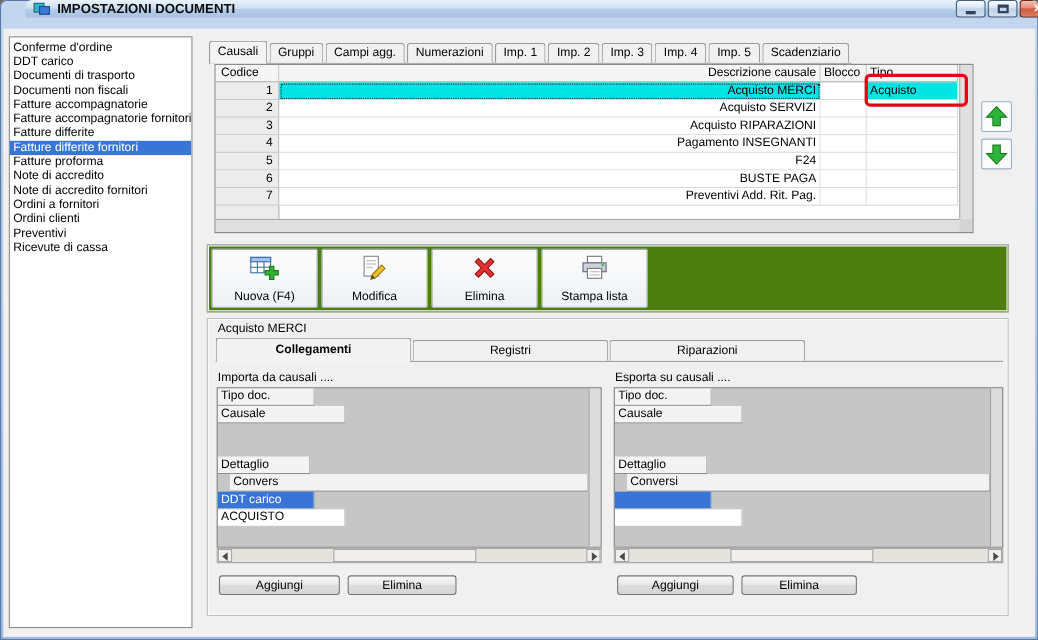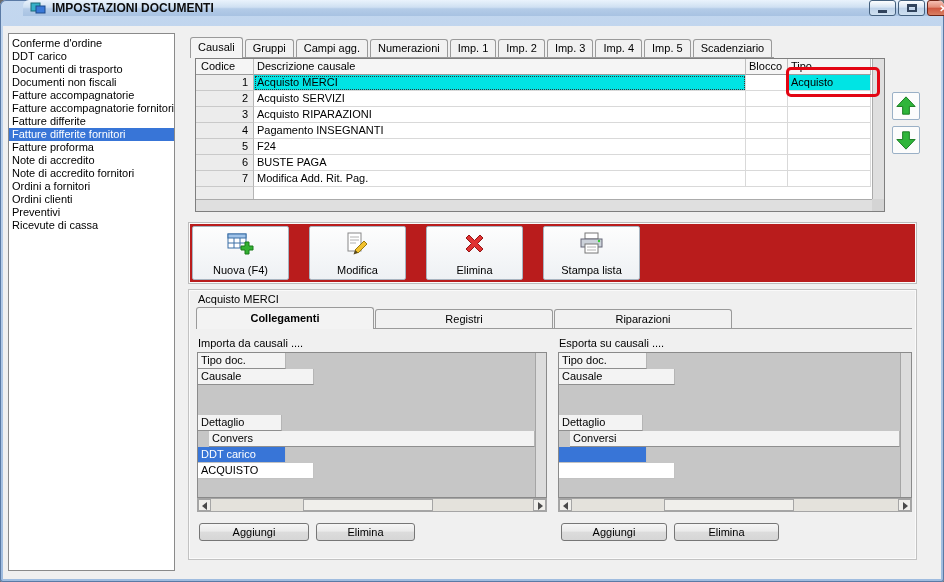--- a/index.html
+++ b/index.html
@@ -42,21 +42,21 @@
     border-radius:3px 3px 0 0; margin-right:2px; margin-bottom:1px; z-index:1; cursor:default; white-space:nowrap; }
   .tab.active { height:21px; line-height:19px; margin-bottom:0; background:#f4f4f4; z-index:2; }
 
   
   .grid { position:absolute; left:192px; top:32px; width:690px; height:154px;
     border:1px solid #7f7f7f; background:#fff; overflow:hidden; }
   .g-row { display:flex; }
   .g-cell { height:16px; line-height:15px; padding:0 3px; border-right:1px solid #d9d9d9;
     border-bottom:1px solid #d9d9d9; overflow:hidden; white-space:nowrap; background:#fff; }
   .g-c0 { width:58px; text-align:right; padding-right:5px; }
-  .g-c1 { width:492px; }
+  .g-c1 { width:492px;text-align:right; }
   .g-c2 { width:42px; }
   .g-c3 { width:83px; }
   .g-head .g-cell { background:#f5f5f5; border-right:1px solid #bdbdbd; border-bottom:1px solid #9c9c9c; }
   .g-head .g-c0 { text-align:left; padding-left:5px; }
   .fixed { background:#ececec; border-right:1px solid #b5b5b5; border-bottom:1px solid #c9c9c9; }
   .sel-cyan { background:#00e4e4; }
   .focus { outline:1px dotted #333; outline-offset:-2px; }
   .g-fill0 { width:58px; height:13px; background:#ececec; border-right:1px solid #b5b5b5; }
   .g-vscroll { position:absolute; top:0; right:0; width:12px; bottom:12px; background:#dfdfdf; border-left:1px solid #ababab; }
   .g-hscroll { position:absolute; left:0; bottom:0; right:12px; height:12px; background:#dfdfdf; border-top:1px solid #ababab; }
@@ -68,21 +68,21 @@
 
   
   .arrow-btn { position:absolute; left:889px; width:28px; height:28px; padding:0;
     background:#fcfcfc; border:1px solid #9ab0c6; border-radius:2px;
     display:flex; align-items:center; justify-content:center; }
   .arrow-btn.up { top:66px; } .arrow-btn.down { top:100px; }
 
   
   .toolbar { position:absolute; left:185px; top:196px; width:729px; height:62px;
     border:1px solid #bcbcbc; box-shadow:inset 0 0 0 1px #fafafa;
-    padding:3px; display:flex; gap:20px; background:#b91c1c; }
+    padding:3px; display:flex; gap:3px; background:#4d7c0f; }
   .tbtn { width:97px; height:54px; border:1px solid #a8b4c0; border-radius:2px;
     background:linear-gradient(180deg,#fdfdfd,#eef1f4);
     display:flex; flex-direction:column; align-items:center; justify-content:space-between;
     padding:4px 2px 3px; font-family:inherit; font-size:11px; }
 
   
   .detail { position:absolute; left:185px; top:263px; width:729px; height:271px;
     border:1px solid #c2c2c2; box-shadow:inset 0 0 0 1px #fafafa; background:#f0f0f0; }
   .detail-title { position:absolute; left:9px; top:3px; }
   .subtabs { position:absolute; left:7px; top:17px; width:716px; height:22px;
@@ -220,21 +220,21 @@
         <div class="g-cell g-c3"></div>
       </div>
       <div class="g-row">
         <div class="g-cell g-c0 fixed">6</div>
         <div class="g-cell g-c1">BUSTE PAGA</div>
         <div class="g-cell g-c2"></div>
         <div class="g-cell g-c3"></div>
       </div>
       <div class="g-row">
         <div class="g-cell g-c0 fixed">7</div>
-        <div class="g-cell g-c1">Modifica Add. Rit. Pag.</div>
+        <div class="g-cell g-c1">Preventivi Add. Rit. Pag.</div>
         <div class="g-cell g-c2"></div>
         <div class="g-cell g-c3"></div>
       </div>
       <div class="g-row">
         <div class="g-fill0"></div>
       </div>
       <div class="g-vscroll"></div>
       <div class="g-hscroll"></div>
       <div class="g-corner"></div>
     </div>

